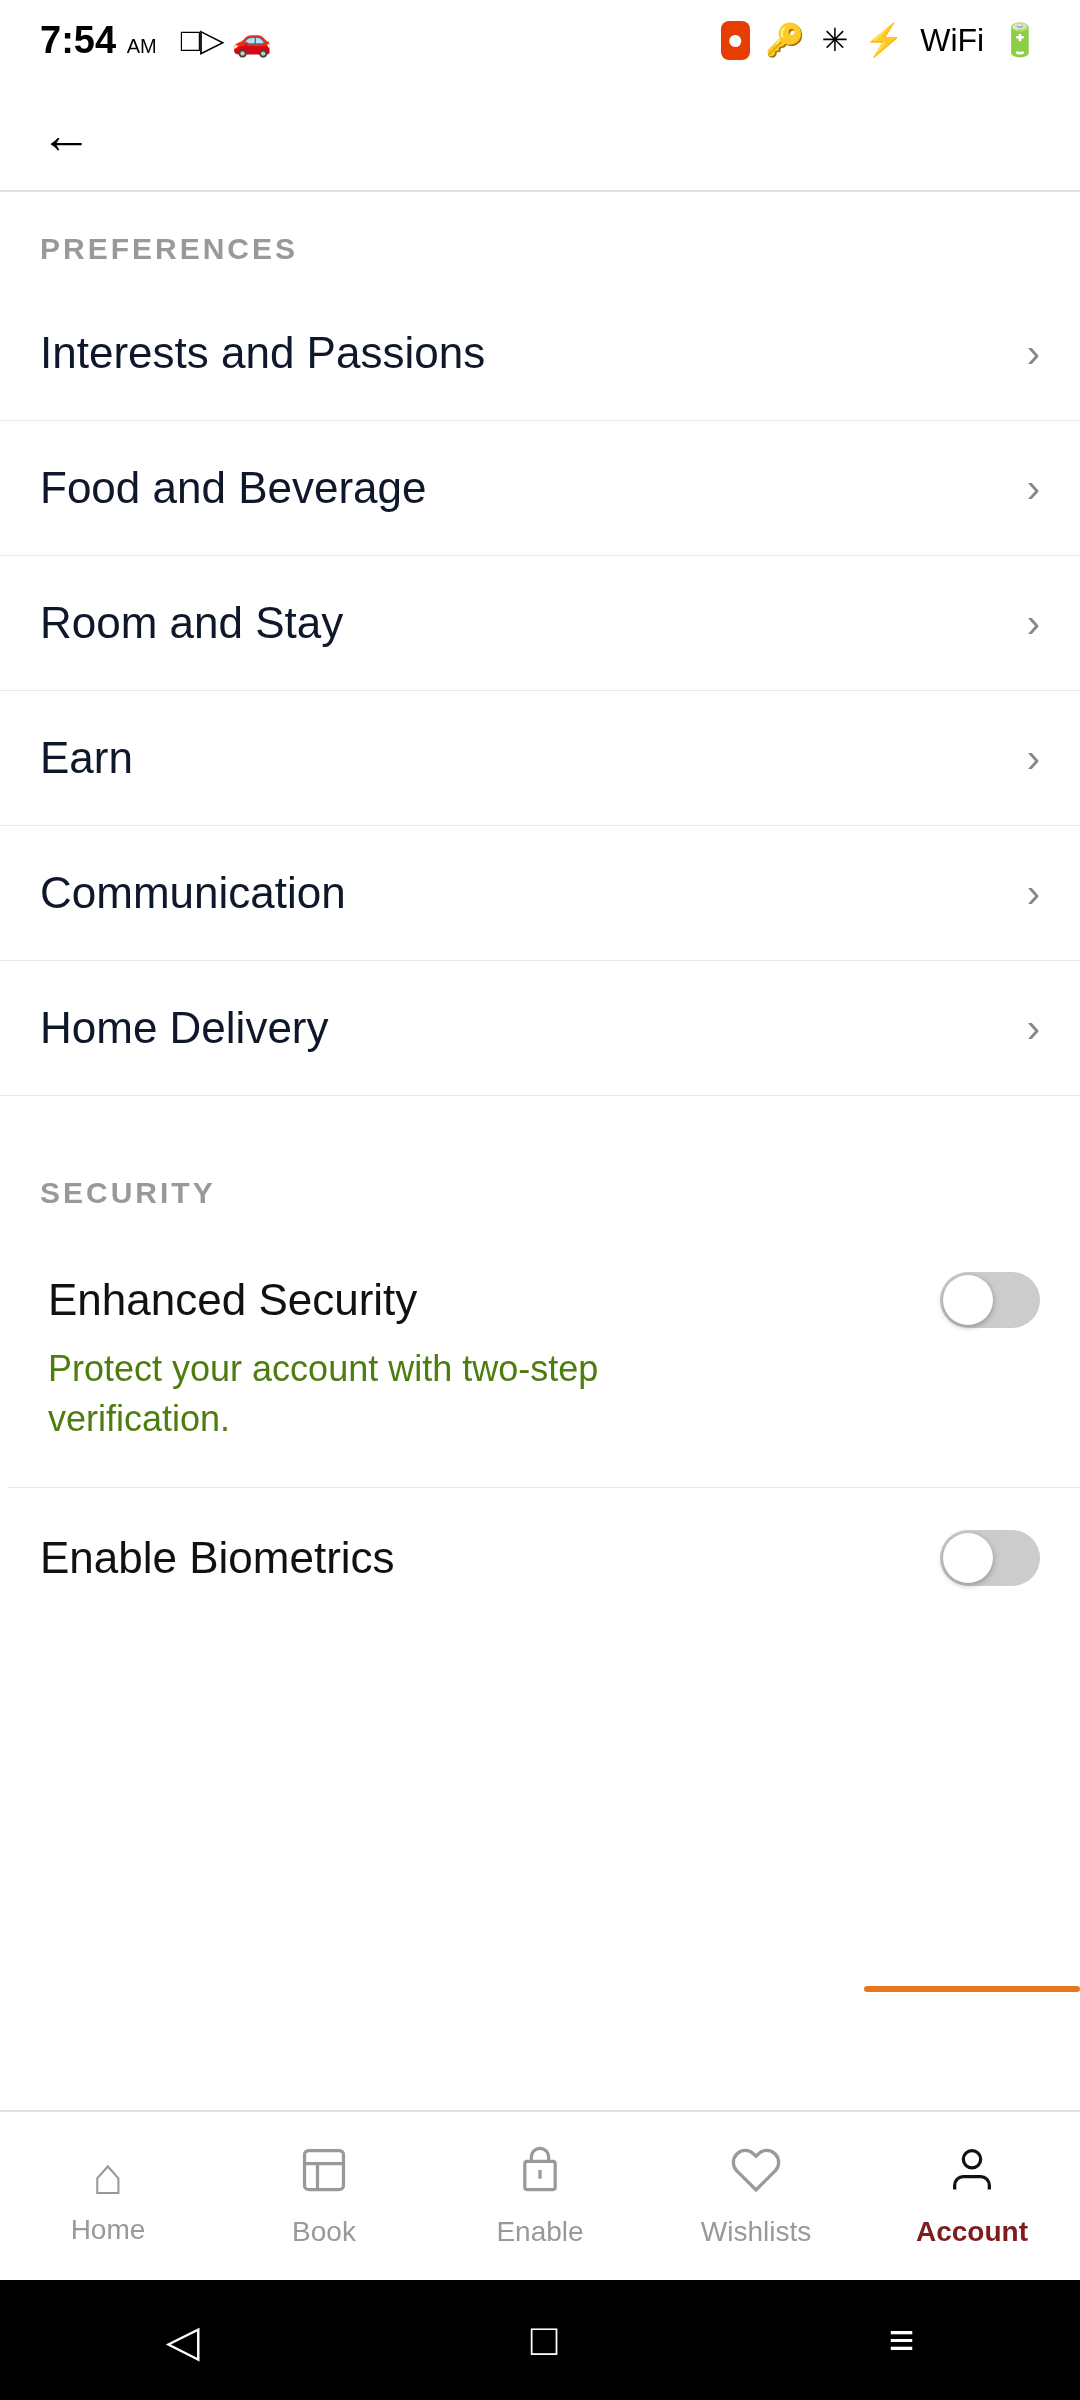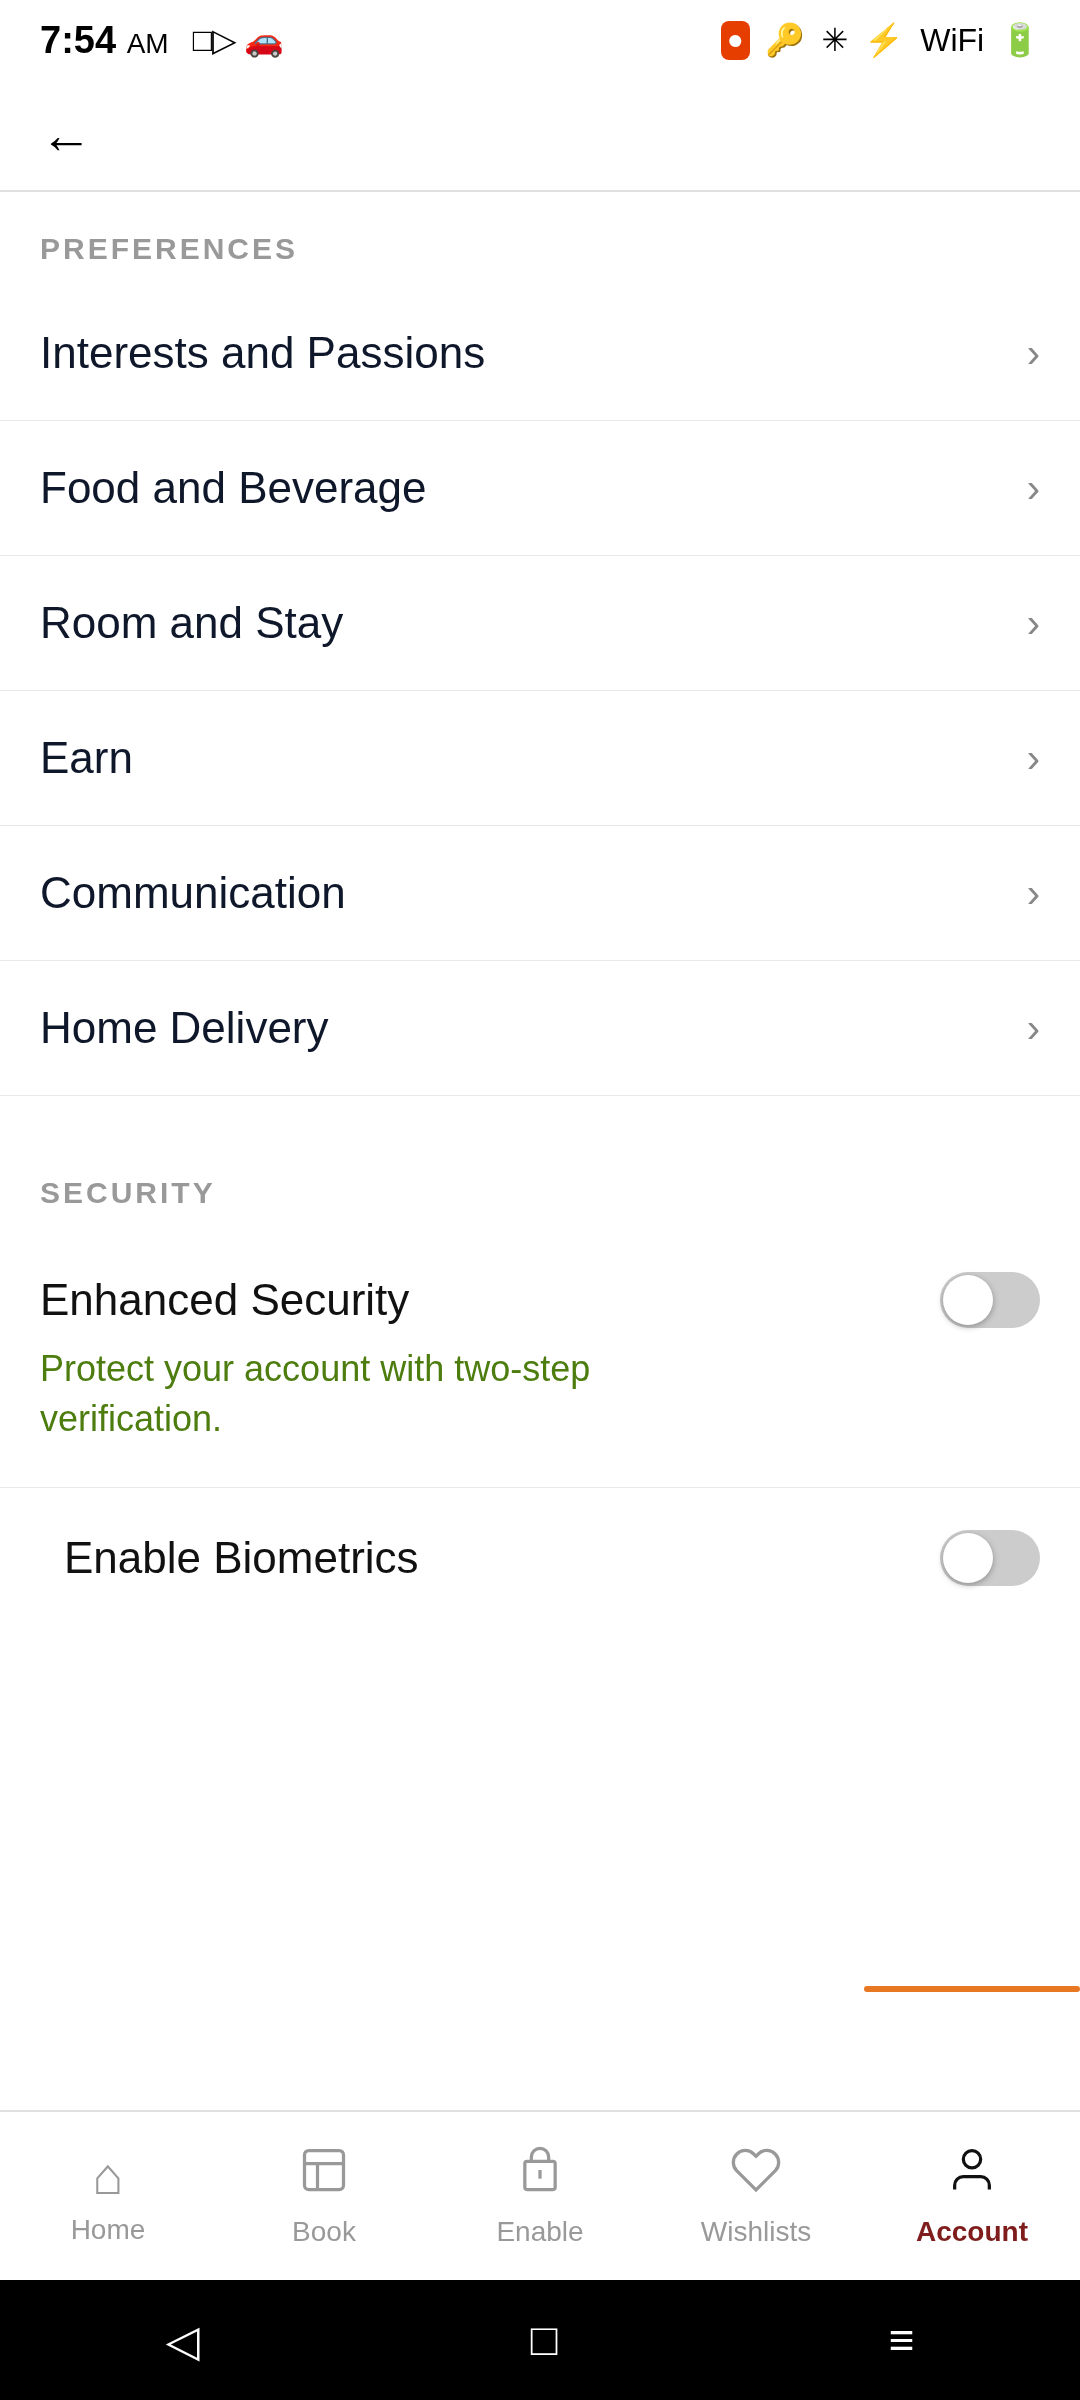--- a/index.html
+++ b/index.html
@@ -122,20 +122,21 @@
 
     
     .security-section {
       margin-top: 40px;
     }
 
     
     .toggle-item {
       padding: 42px 40px;
       border-bottom: 1.5px solid #e8e8e8;
+      margin-left: 8px;
     }
 
     .toggle-row {
       display: flex;
       align-items: center;
       justify-content: space-between;
       margin-bottom: 16px;
     }
 
     .toggle-label {
@@ -170,21 +171,21 @@
       border-radius: 50%;
       background: white;
       top: 3px;
       left: 3px;
       box-shadow: 0 2px 6px rgba(0,0,0,0.3);
       transition: left 0.2s;
     }
 
     
     .biometrics-item {
-      padding: 42px 40px 20px 64px;
+      padding: 42px 40px 20px 40px;
     }
 
     .biometrics-row {
       display: flex;
       align-items: center;
       justify-content: space-between;
     }
 
     
     .bottom-nav {
@@ -274,21 +275,21 @@
     .content {
       overflow: hidden;
     }
   </style>
 </head>
 <body>
 
 <div class="status-bar">
   <div style="display:flex; align-items:center; gap:8px;">
     <span class="status-time">
-      <span>7:54</span> <span style="font-size:28px; font-weight:400;">AM</span>
+      <span>7:54</span> <span style="font-size:20px; font-weight:400;">AM</span>
     </span>
     <span style="font-size:32px; margin-left:16px;">□▷</span>
     <span style="font-size:32px;">🚗</span>
   </div>
   <div class="status-icons">
     <span class="status-icon-red">⏺</span>
     <span class="status-icon">🔑</span>
     <span class="status-icon">✳</span>
     <span class="status-icon">⚡</span>
     <span class="status-icon">WiFi</span>

